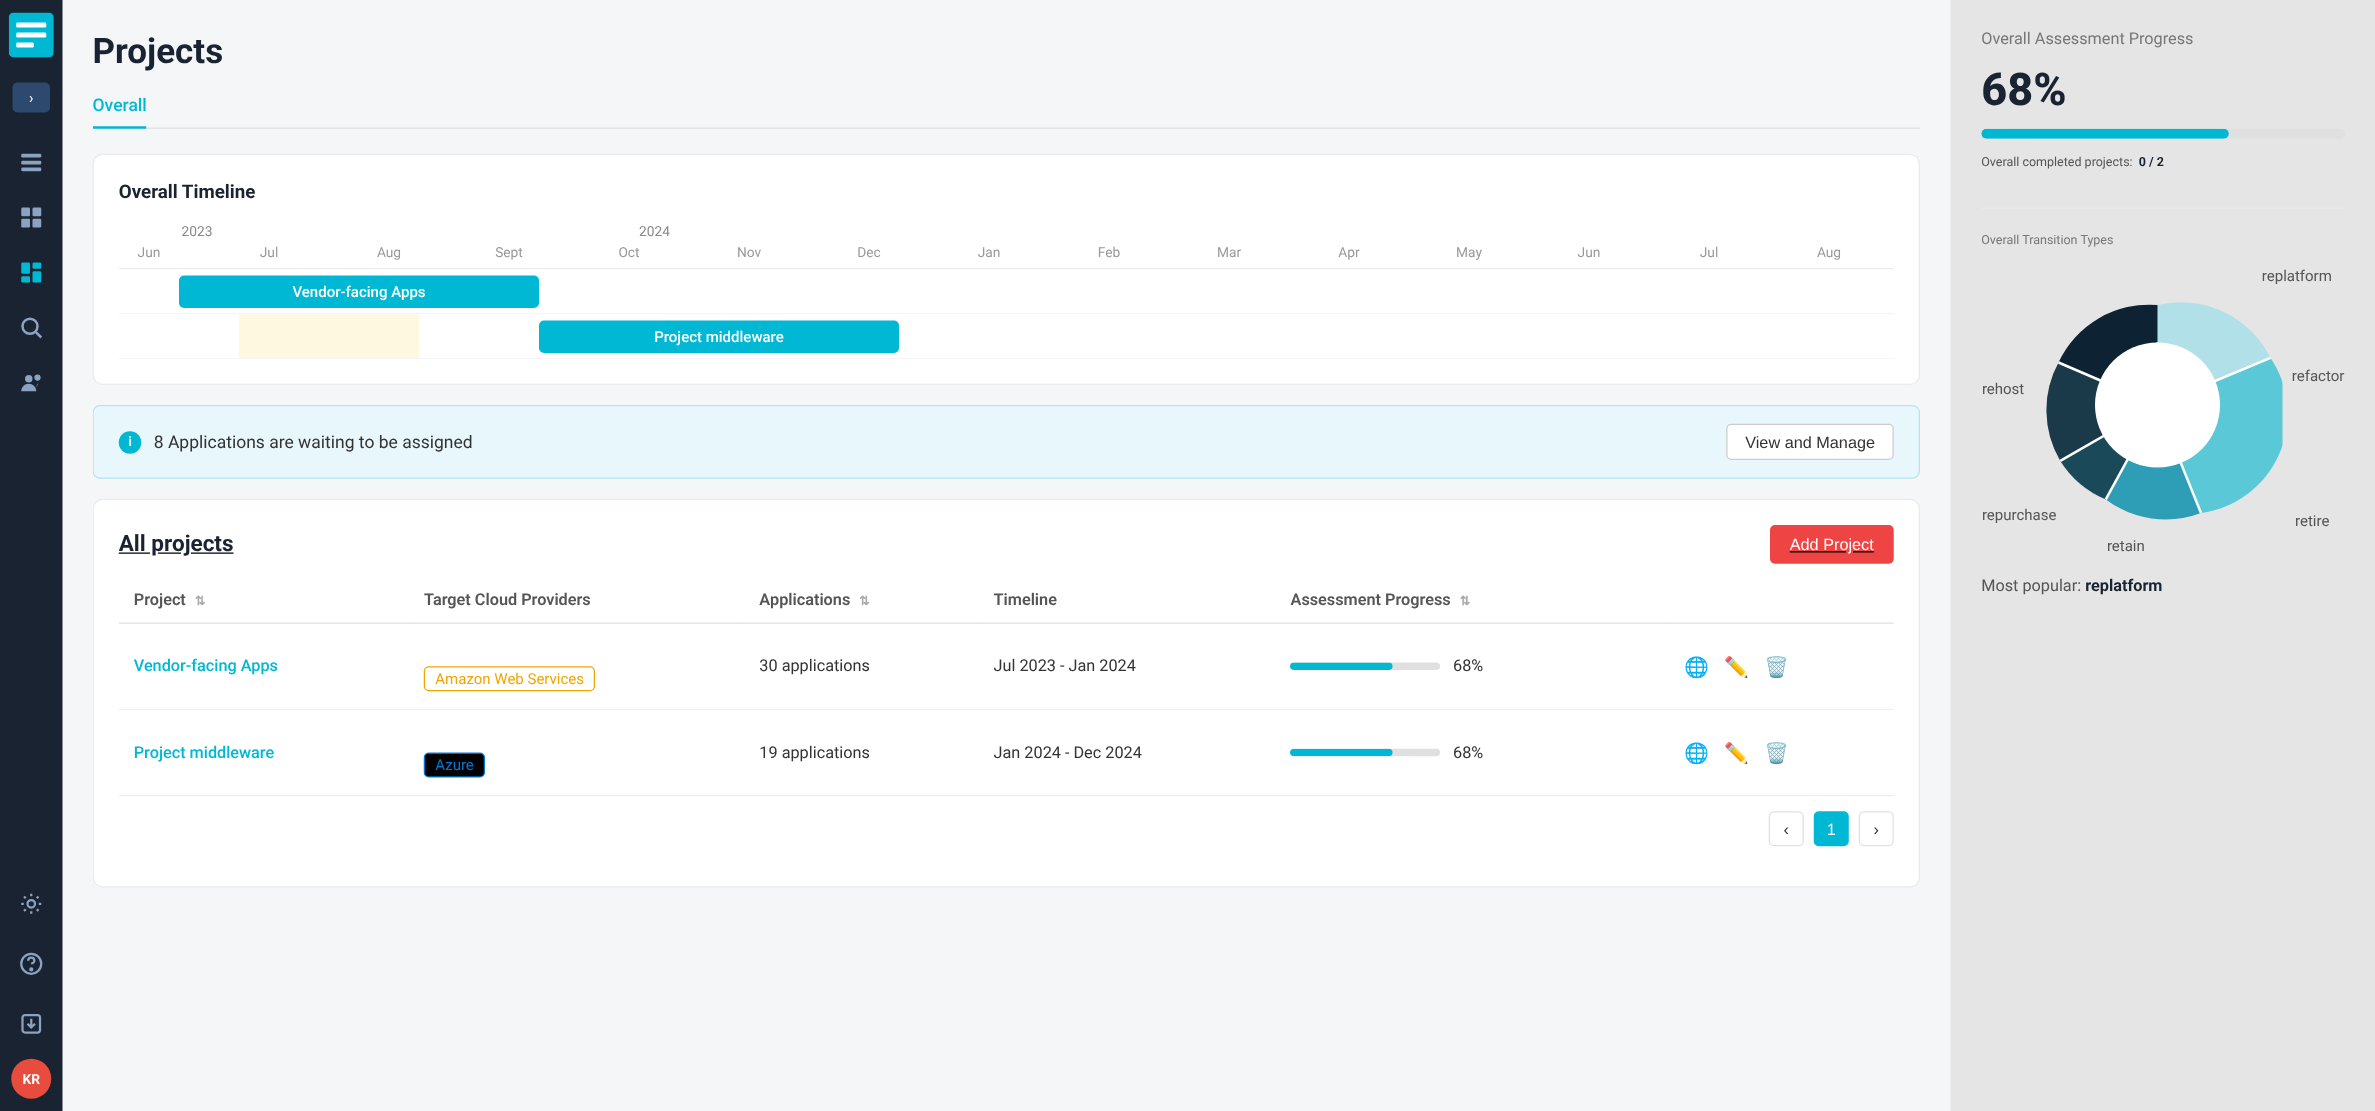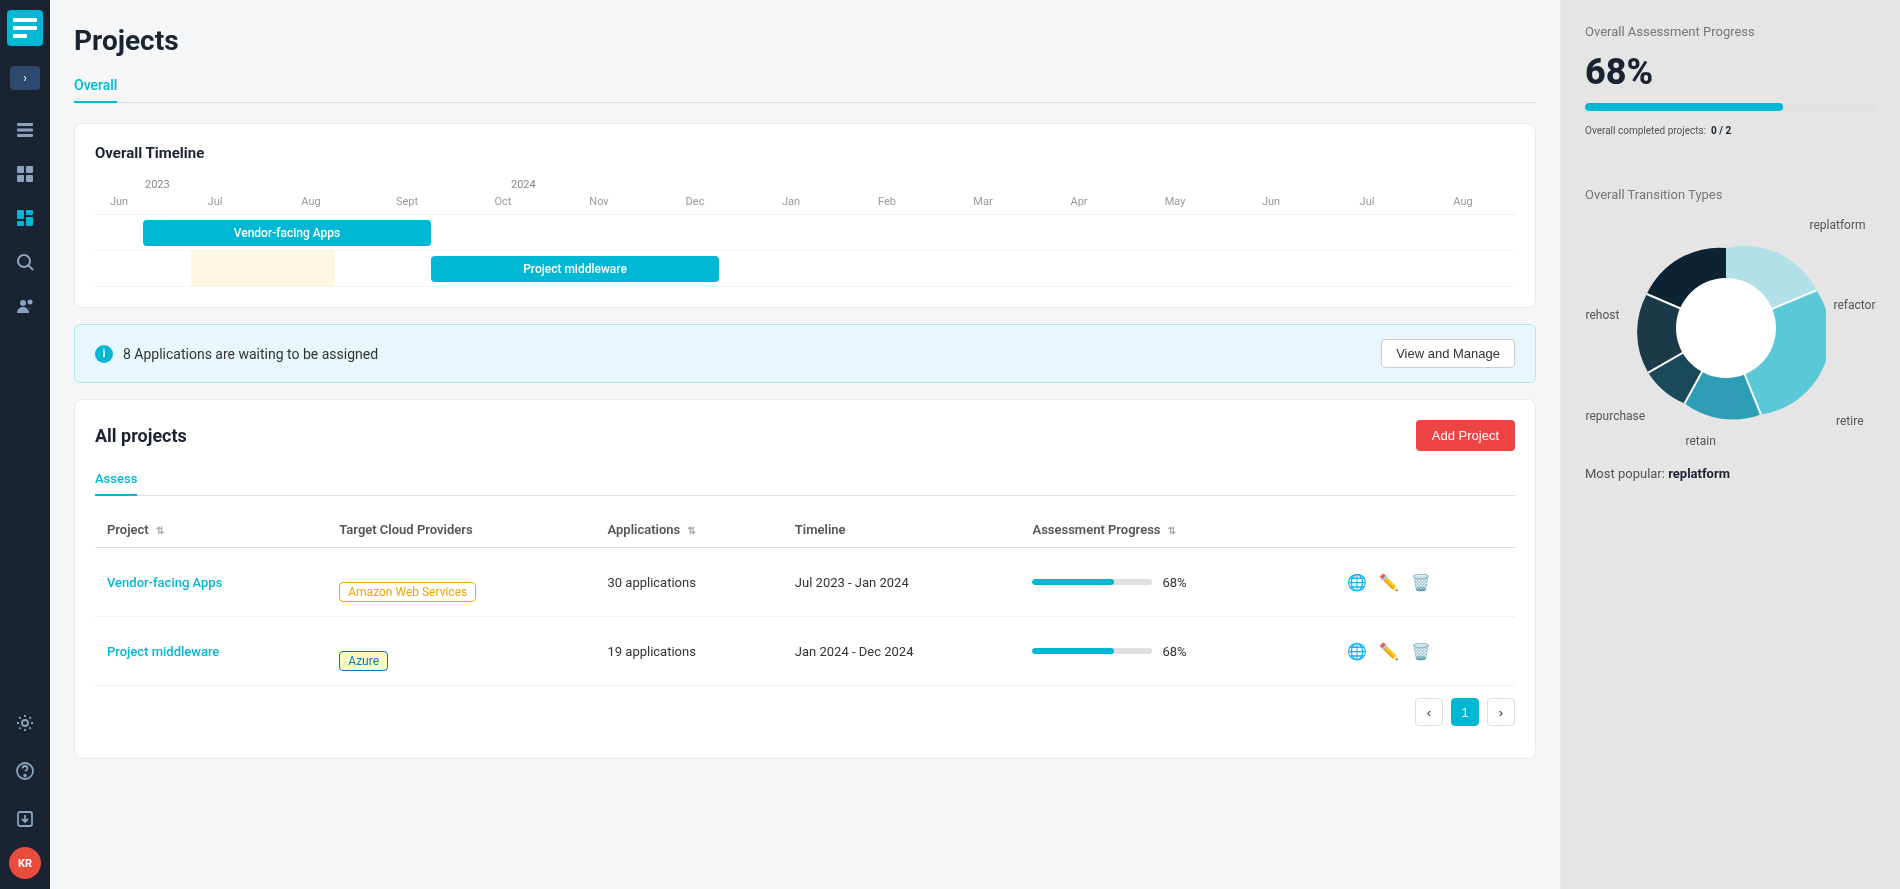--- a/index.html
+++ b/index.html
@@ -227,20 +227,21 @@
       cursor: pointer;
       color: #333;
     }
 
     
     .projects-header {
       display: flex;
       align-items: center;
       justify-content: space-between;
       margin-bottom: 12px;
+      text-decoration: underline;
     }
 
     .projects-title {
       font-size: 18px;
       font-weight: 700;
       color: #1a2332;
     }
 
     .add-project-btn {
       background: #ef4444;
@@ -322,21 +323,21 @@
 
     .tag-aws {
       border-color: #f0a500;
       color: #f0a500;
       background: white;
     }
 
     .tag-azure {
       border-color: #0078d4;
       color: #0078d4;
-      background: #fef9c3;
+      background: #000000;
     }
 
     .progress-cell {
       display: flex;
       align-items: center;
       gap: 10px;
     }
 
     .progress-bar-container {
       width: 120px;
@@ -446,21 +447,21 @@
 
     .completed-label strong { color: #1a2332; }
 
     .divider {
       height: 1px;
       background: #e8eaed;
       margin-bottom: 20px;
     }
 
     .transition-title {
-      font-size: 13px;
+      font-size: 10px;
       color: #777;
       margin-bottom: 16px;
     }
 
     .most-popular {
       font-size: 13px;
       color: #555;
       margin-top: 8px;
       text-align: left;
     }
@@ -620,23 +621,20 @@
       </div>
       <button class="view-manage-btn">View and Manage</button>
     </div>
 
     <div class="card">
       <div class="projects-header">
         <div class="projects-title">All projects</div>
         <button class="add-project-btn">Add Project</button>
       </div>
 
-      <div class="sub-tabs">
-        <div class="sub-tab active">Assess</div>
-      </div>
 
       <table class="projects-table">
         <thead>
           <tr>
             <th>
               <span>Project</span>
               <span class="sort-icon">⇅</span>
             </th>
             <th>
               <span>Target Cloud Providers</span>

